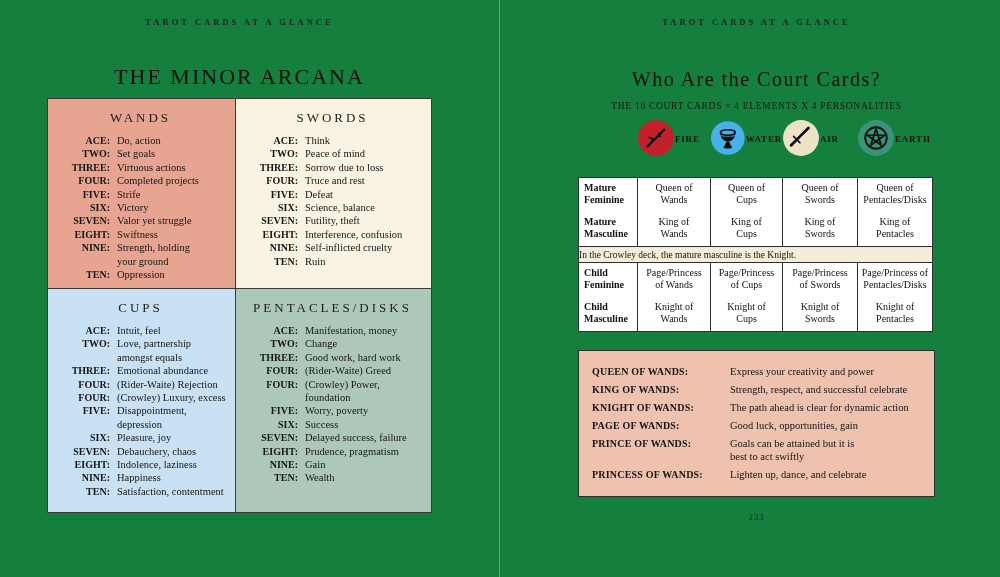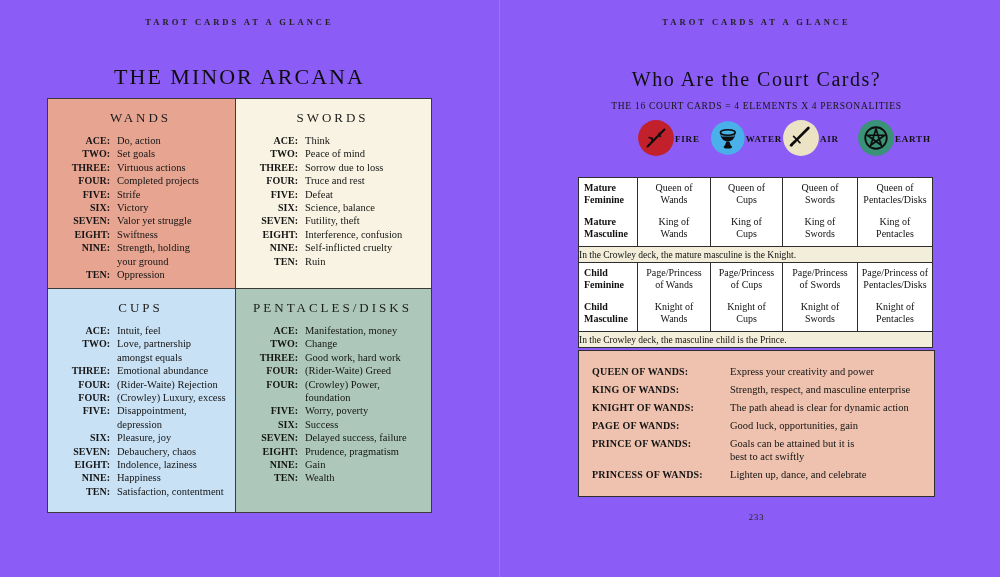--- a/index.html
+++ b/index.html
@@ -1,16 +1,16 @@
 <!DOCTYPE html>
 <html><head>
 <meta charset="utf-8">
 <style>
   html,body{margin:0;padding:0;background:#e9e9e9;}
-  #page{position:relative;width:1000px;height:577px;background:#8b5cf6;
+  #page{position:relative;width:1000px;height:577px;background:#15803d;
         font-family:"Liberation Serif",serif;color:#111;overflow:hidden;}
   .abs{position:absolute;}
   #spine{left:499px;top:0;width:1px;height:577px;background:#8f8f8f;}
 
   
   .rhead{font-size:8.5px;letter-spacing:3px;color:#222;text-align:center;white-space:nowrap;font-weight:bold;}
   .folio{font-size:8.5px;color:#222;text-align:center;letter-spacing:1px;}
   #l-title{font-size:22px;letter-spacing:2px;text-align:center;color:#0e0e0e;}
   #r-title{font-size:20px;letter-spacing:1.5px;text-align:center;color:#0e0e0e;}
   #r-sub{font-size:9.5px;letter-spacing:.7px;text-align:center;color:#161616;}
@@ -282,29 +282,28 @@
         <div class="ct-cell">Knight of
 Wands</div>
         <div class="ct-cell">Knight of
 Cups</div>
         <div class="ct-cell">Knight of
 Swords</div>
         <div class="ct-cell">Knight of
 Pentacles</div>
       </div>
     </div>
-    <div class="ct-banner last">In the Crowley deck, the masculine child is the Prince.</div>
   </div>
 
   <div class="abs" id="pmbox">
     <div id="pmrows">
       <span class="pml">QUEEN OF WANDS:</span>
         <span class="pmv">Express your creativity and power</span>
       <span class="pml">KING OF WANDS:</span>
-        <span class="pmv">Strength, respect, and masculine enterprise</span>
+        <span class="pmv">Strength, respect, and successful celebrate</span>
       <span class="pml">KNIGHT OF WANDS:</span>
         <span class="pmv">The path ahead is clear for dynamic action</span>
       <span class="pml">PAGE OF WANDS:</span>
         <span class="pmv">Good luck, opportunities, gain</span>
       <span class="pml">PRINCE OF WANDS:</span>
         <span class="pmv">Goals can be attained but it is
 best to act swiftly</span>
       <span class="pml">PRINCESS OF WANDS:</span>
         <span class="pmv">Lighten up, dance, and celebrate</span>
     </div>

